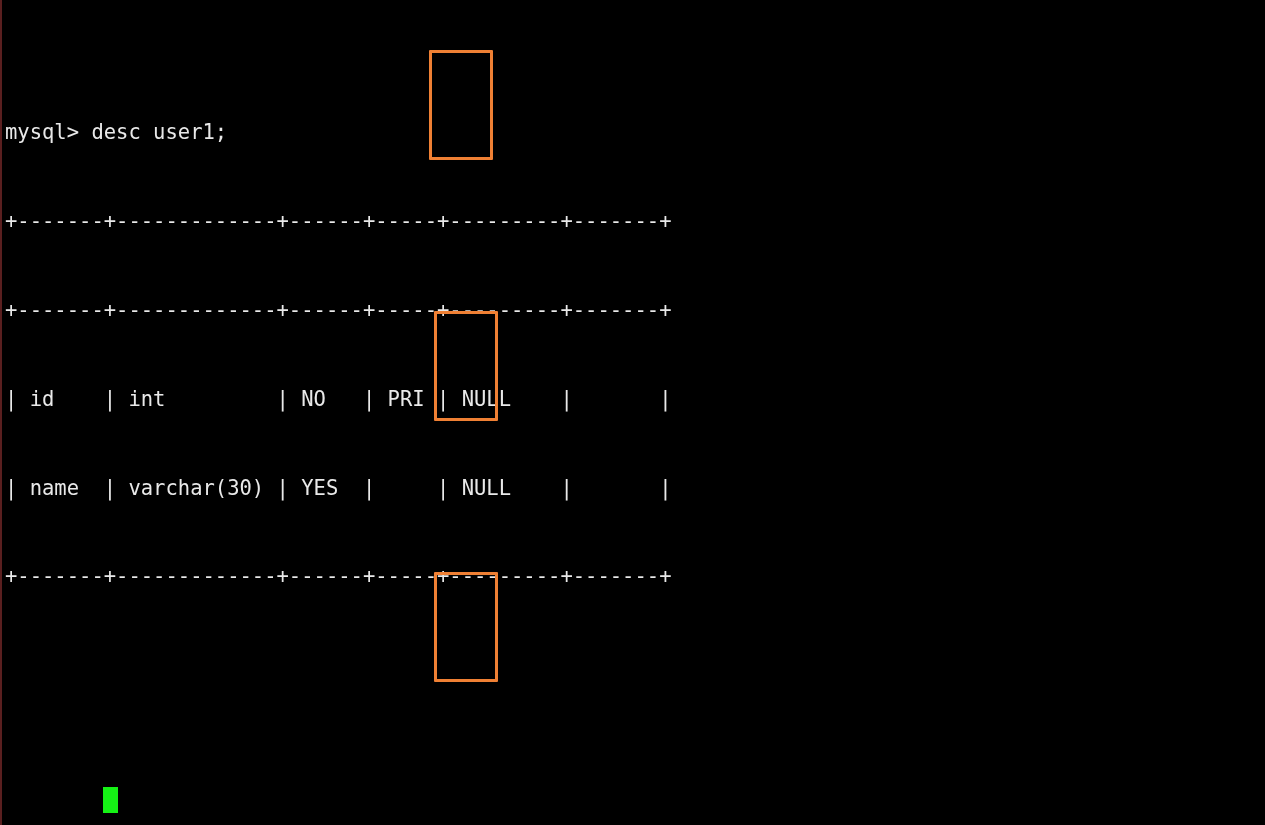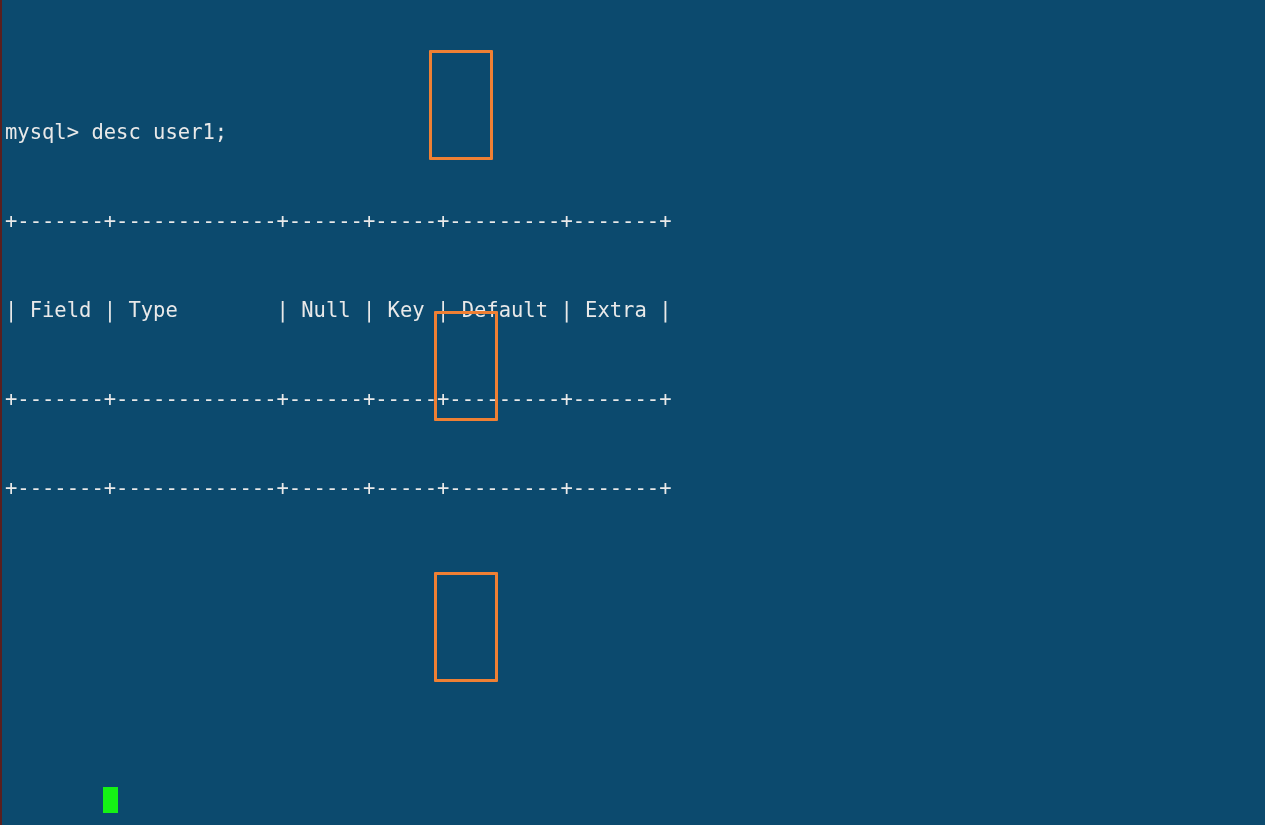--- a/index.html
+++ b/index.html
@@ -58,29 +58,30 @@
   #cursor {
     position: absolute;
     width: 15px;
     height: 26px;
     background: #15f215;
   }
 </style>
 </head>
 <body>
 
-<div id="terminal" style="background: #0c4a6e; border-left-color: rgb(90, 31, 31); padding-left: 8px;">
+<div id="terminal" style="background: #000000; border-left-color: rgb(90, 31, 31); padding-left: 8px;">
 
   <div id="screen" style="color: rgb(233, 233, 233);">
 
     
     <span class="line">mysql&gt; desc user1;</span>
     <span class="line">+-------+-------------+------+-----+---------+-------+</span>
-    <span class="line">| Field | Type        | Null | Key | Default | Extra |</span>
     <span class="line">+-------+-------------+------+-----+---------+-------+</span>
+    <span class="line">| id    | int         | NO   | PRI | NULL    |       |</span>
+    <span class="line">| name  | varchar(30) | YES  |     | NULL    |       |</span>
     <span class="line">+-------+-------------+------+-----+---------+-------+</span>
     
 
     
     
     
     
     
     
     

